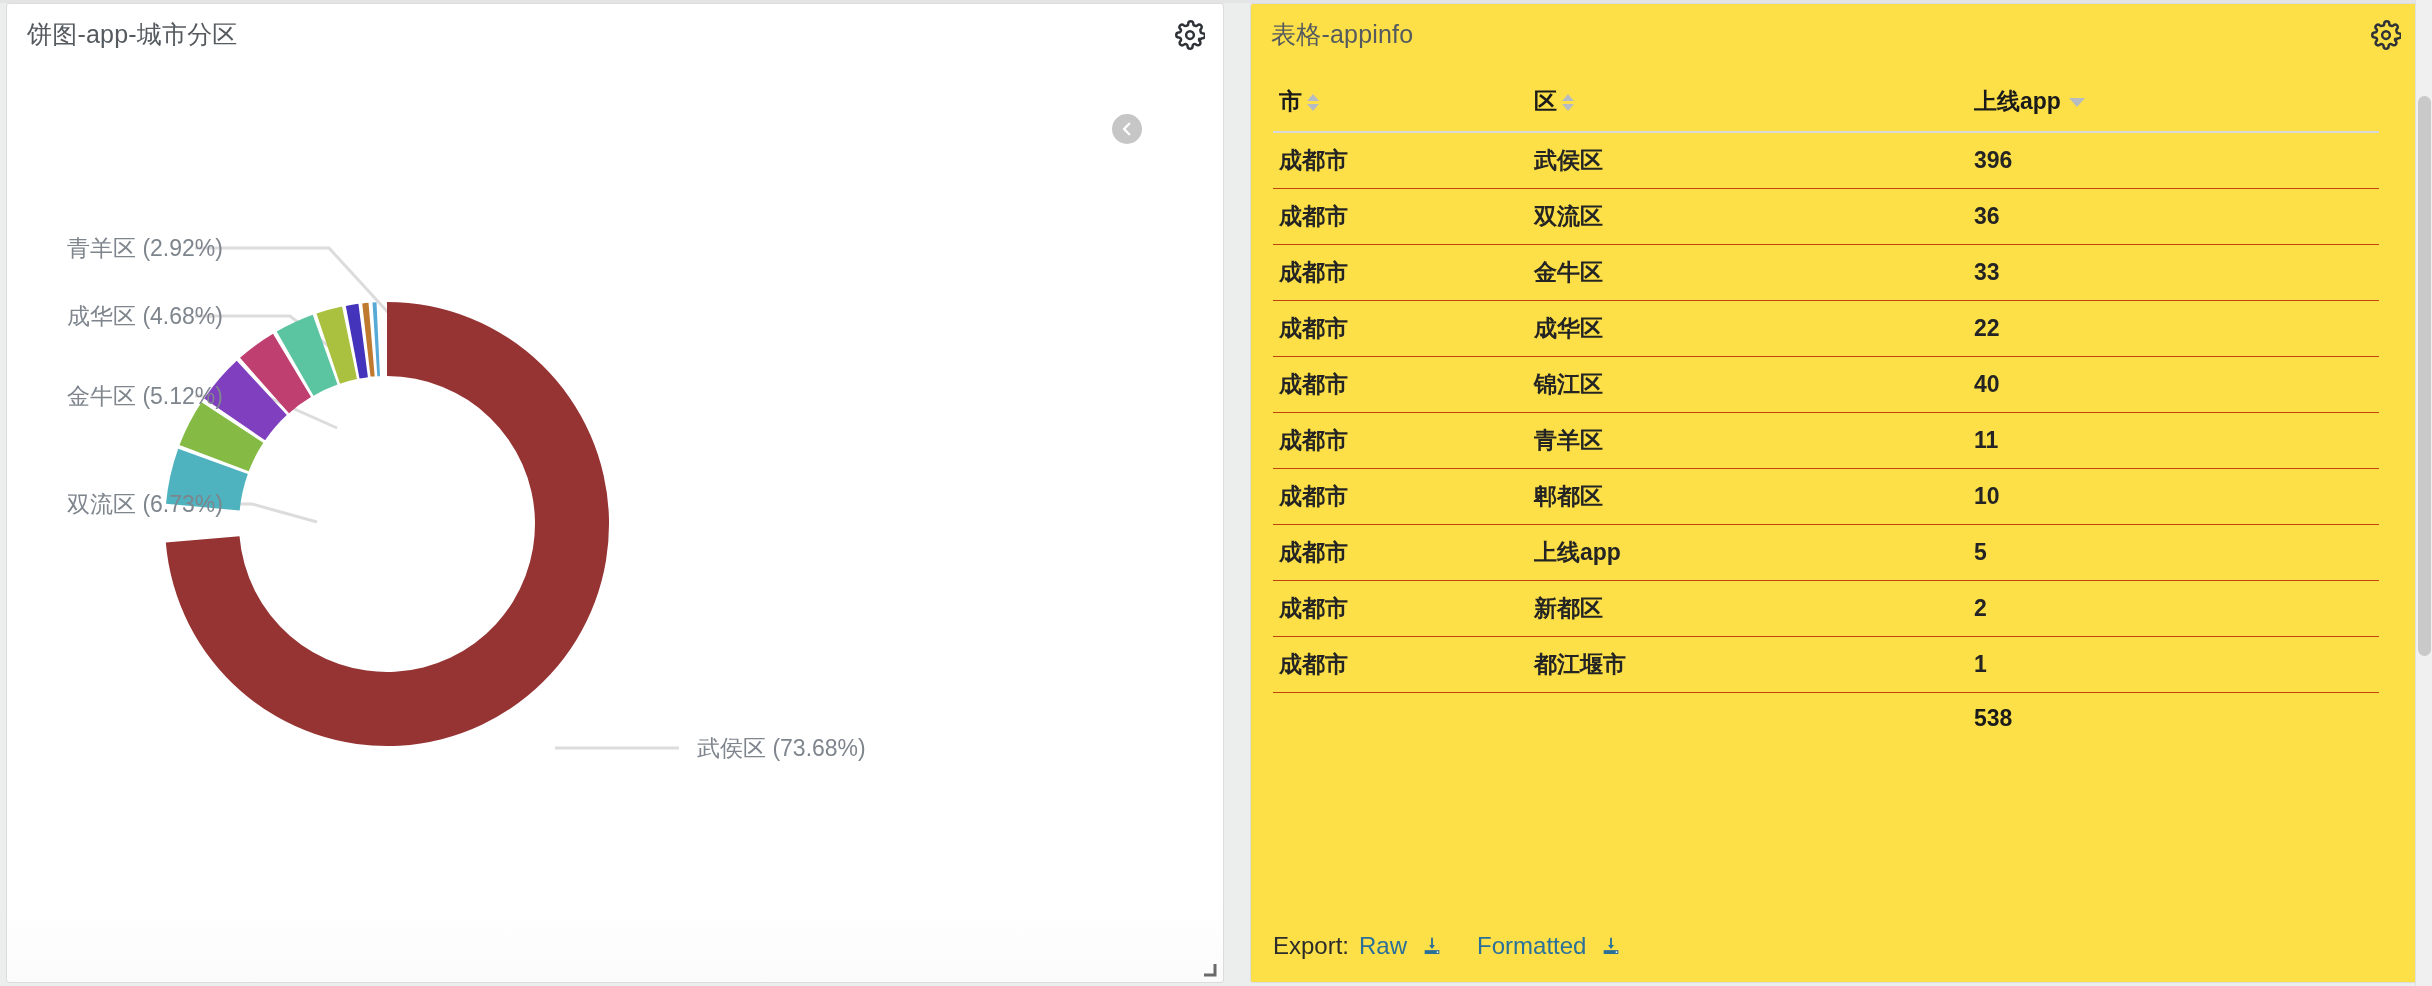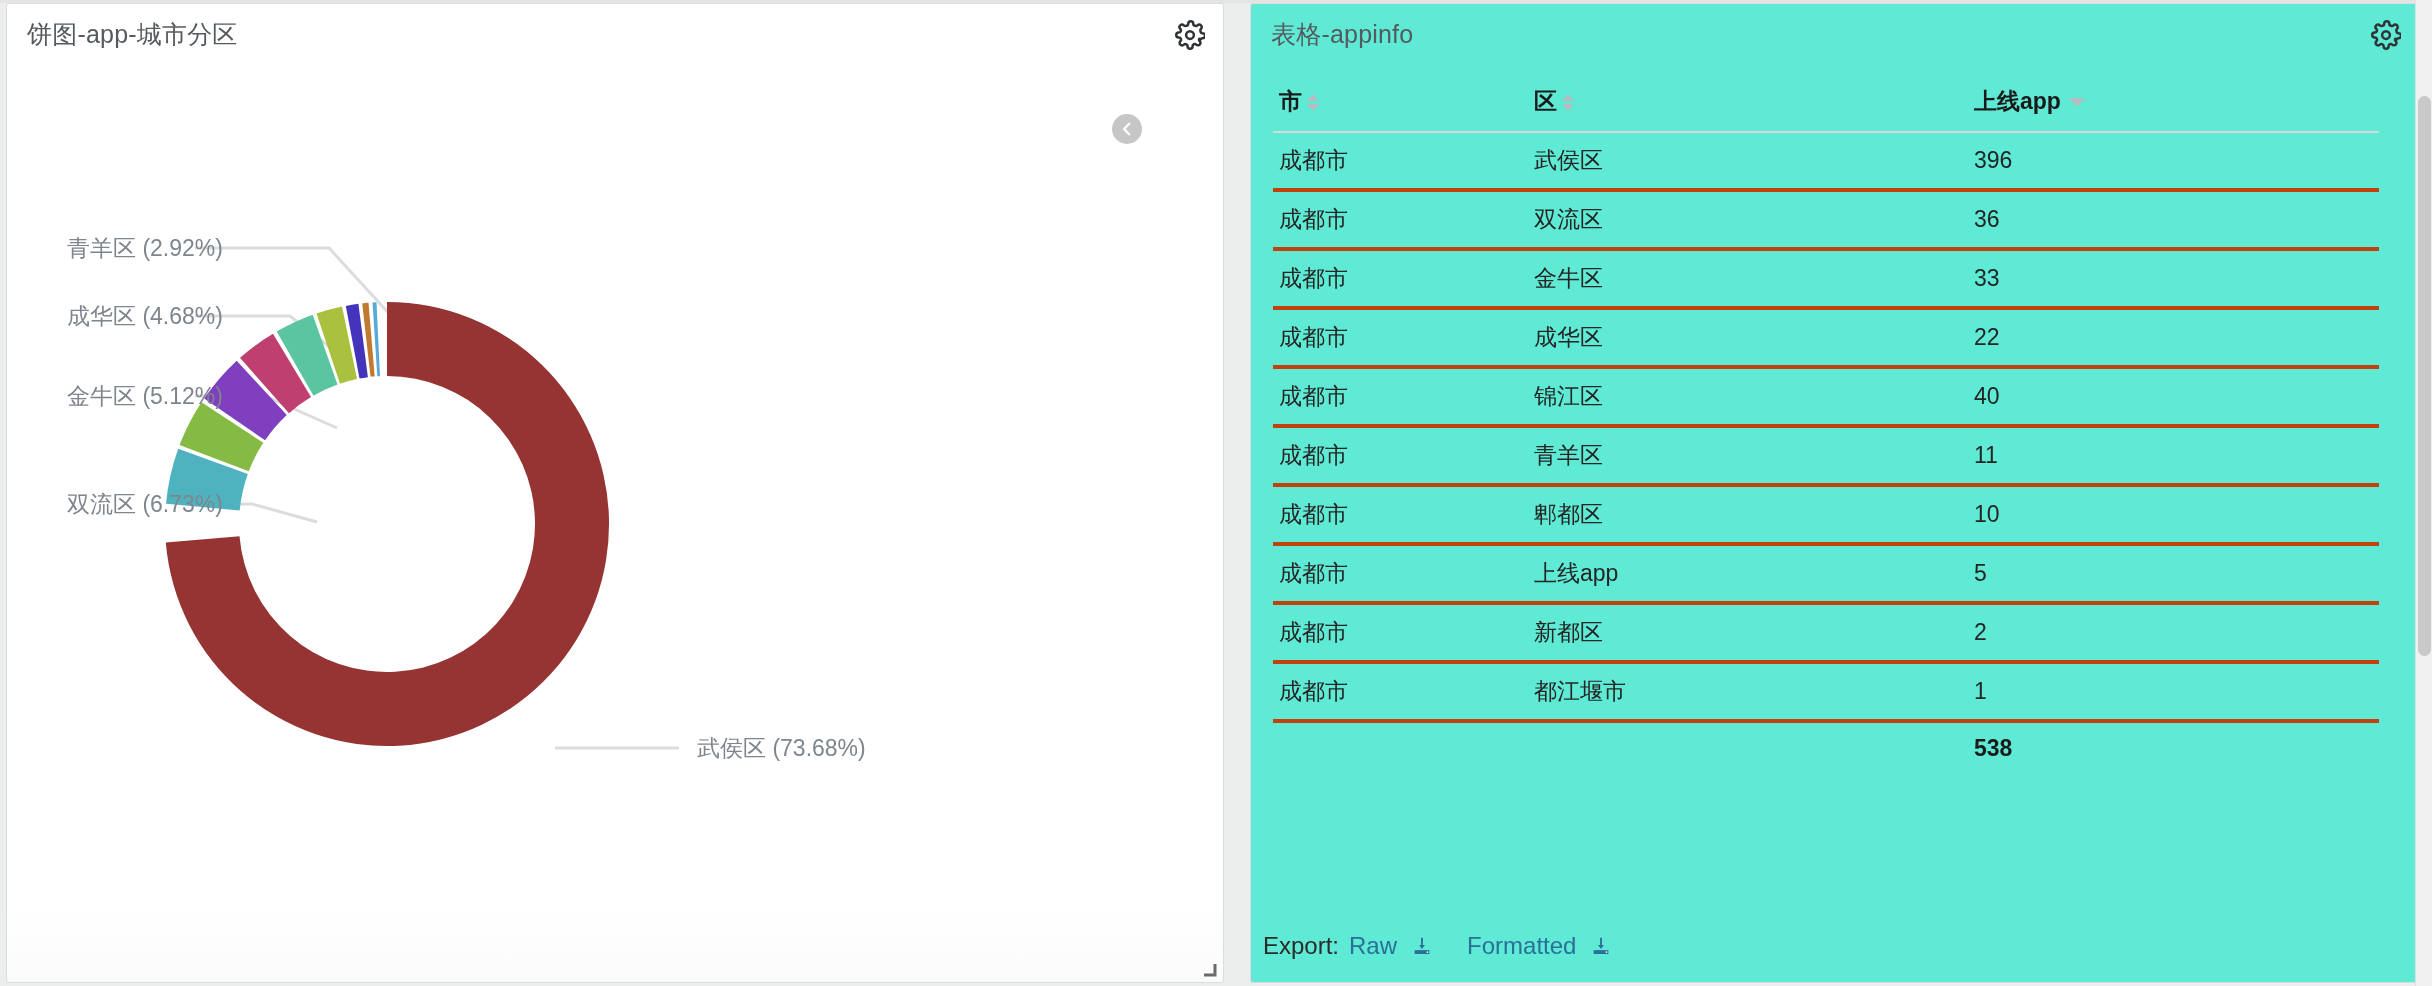--- a/index.html
+++ b/index.html
@@ -14,21 +14,21 @@
     position: relative;
     width: 2432px; height: 986px;
     display: flex;
     gap: 14px;
     padding: 3px 0 14px 0;
   }
 
   
   .panel {
     position: relative;
-    background: #5eead4;
+    background: #fde047;
     border: 1px solid #dcdcdc;
     border-radius: 3px;
     overflow: hidden;
   }
   .panel-left {
     width: 1218px;
     height: 980px;
     margin-left: 6px;
     background: linear-gradient(180deg,#ffffff 0%,#ffffff 92%,#fbfbfb 100%);
   }
@@ -111,22 +111,22 @@
     border-bottom: 2px solid #d9d9d9;
     white-space: nowrap;
     cursor: pointer;
     vertical-align: bottom;
   }
   table.dtbl thead th.c0 { width: 255px; }
   table.dtbl thead th.c1 { width: 440px; }
   table.dtbl thead th.c2 { width: auto; }
   table.dtbl tbody td {
     padding: 12px 6px;
-    border-bottom: 4px solid #c2410c;
-    font-weight: normal;
+    border-bottom: 1px solid #c2410c;
+    font-weight: bold;
     color: #242424;
     height: 40px;
   }
   table.dtbl tfoot td {
     padding: 12px 6px;
     font-weight: bold;
     color: #1a1a1a;
     border-bottom: none;
     margin-top: 48px;
   }
@@ -151,21 +151,21 @@
     margin-left: 8px;
     vertical-align: middle;
     border-left: 8px solid transparent;
     border-right: 8px solid transparent;
     border-top: 9px solid #b7bcc2;
   }
 
   
   .export-row {
     position: absolute;
-    bottom: 22px; left: 12px;
+    bottom: 22px; left: 22px;
     font-size: 24px;
     color: #2b2b2b;
     display: flex;
     align-items: center;
     gap: 10px;
     white-space: nowrap;
   }
   .export-row .lbl { color: #2b2b2b; }
   .export-link {
     color: #2a7099;

